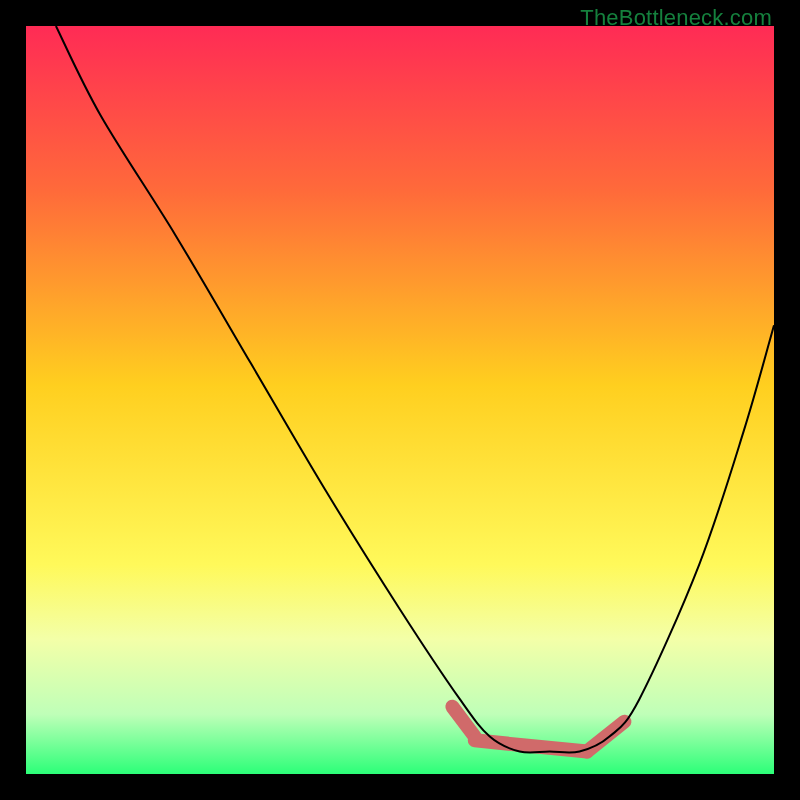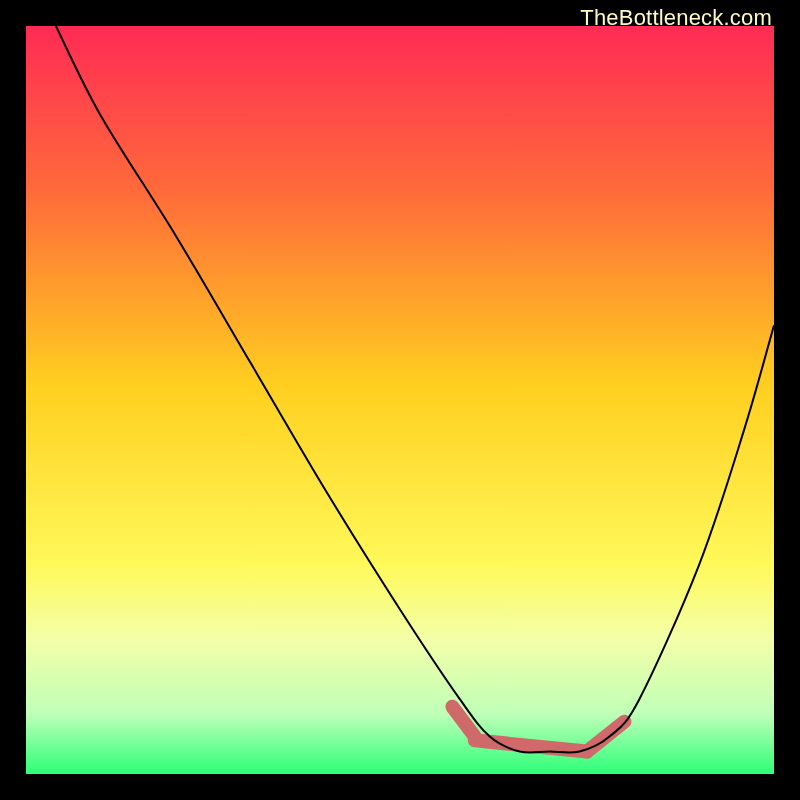--- a/index.html
+++ b/index.html
@@ -22,21 +22,21 @@
     top: 26px;
     left: 26px;
     width: 748px;
     height: 748px;
     overflow: hidden;
   }
   .watermark {
     position: absolute;
     top: 5px;
     right: 28px;
-    color: #fef9c3;
+    color: #15803d;
     font-size: 22px;
     font-weight: 500;
     letter-spacing: 0.2px;
     text-align: center;
   }
   .chart-svg {
     display: block;
     width: 748px;
     height: 748px;
   }

